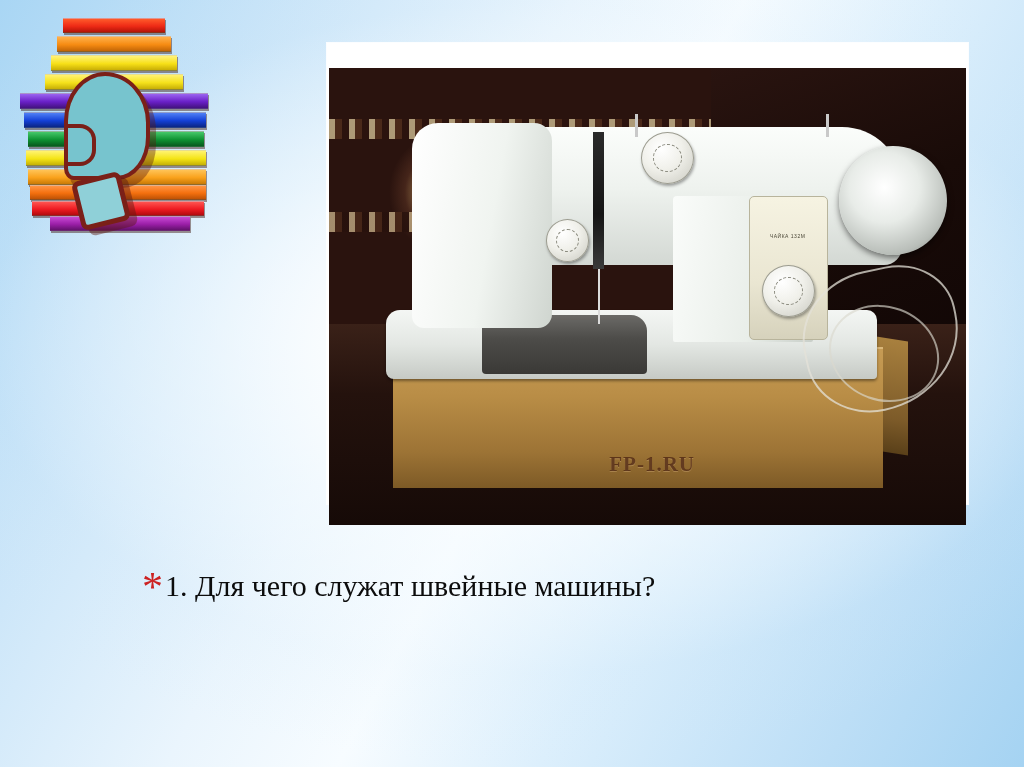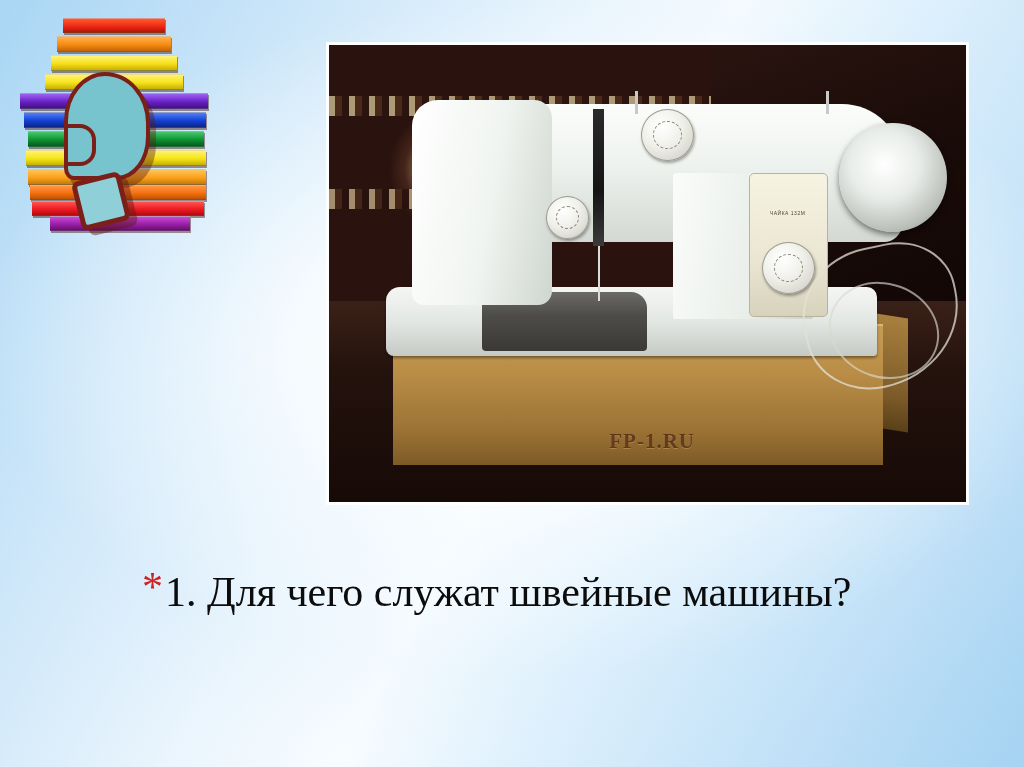--- a/index.html
+++ b/index.html
@@ -91,20 +91,21 @@
     padding: 2px;
     box-sizing: border-box;
     box-shadow: 0 0 0 1px rgba(255,255,255,0.9);
   }
   .photo {
     position: relative;
     width: 100%;
     height: 100%;
     overflow: hidden;
     background: #120806;
+    margin-top: 23px;
   }
   
   .ph-carpet {
     position: absolute;
     left: 0; top: 0;
     width: 60%;
     height: 62%;
     background:
       radial-gradient(ellipse 60px 72px at 28% 44%, #cdb88c 0%, #8a6a42 26%, #45251a 52%, #2a130e 78%),
       radial-gradient(ellipse 40px 50px at 66% 18%, #b7a079 0%, #6a492d 40%, #31170f 75%),
@@ -339,21 +340,21 @@
   .bullet-asterisk {
     font-family: "Liberation Serif", serif;
     font-size: 42px;
     line-height: 1;
     color: #cc2222;
     margin-right: 2px;
     margin-top: -4px;
   }
   .question-text {
     font-family: "Liberation Serif", serif;
-    font-size: 42px;
+    font-size: 30px;
     line-height: 1.08;
     color: #0c0c0c;
     white-space: nowrap;
   }
 </style>
 </head>
 <body>
 
 <div class="slide">
 

